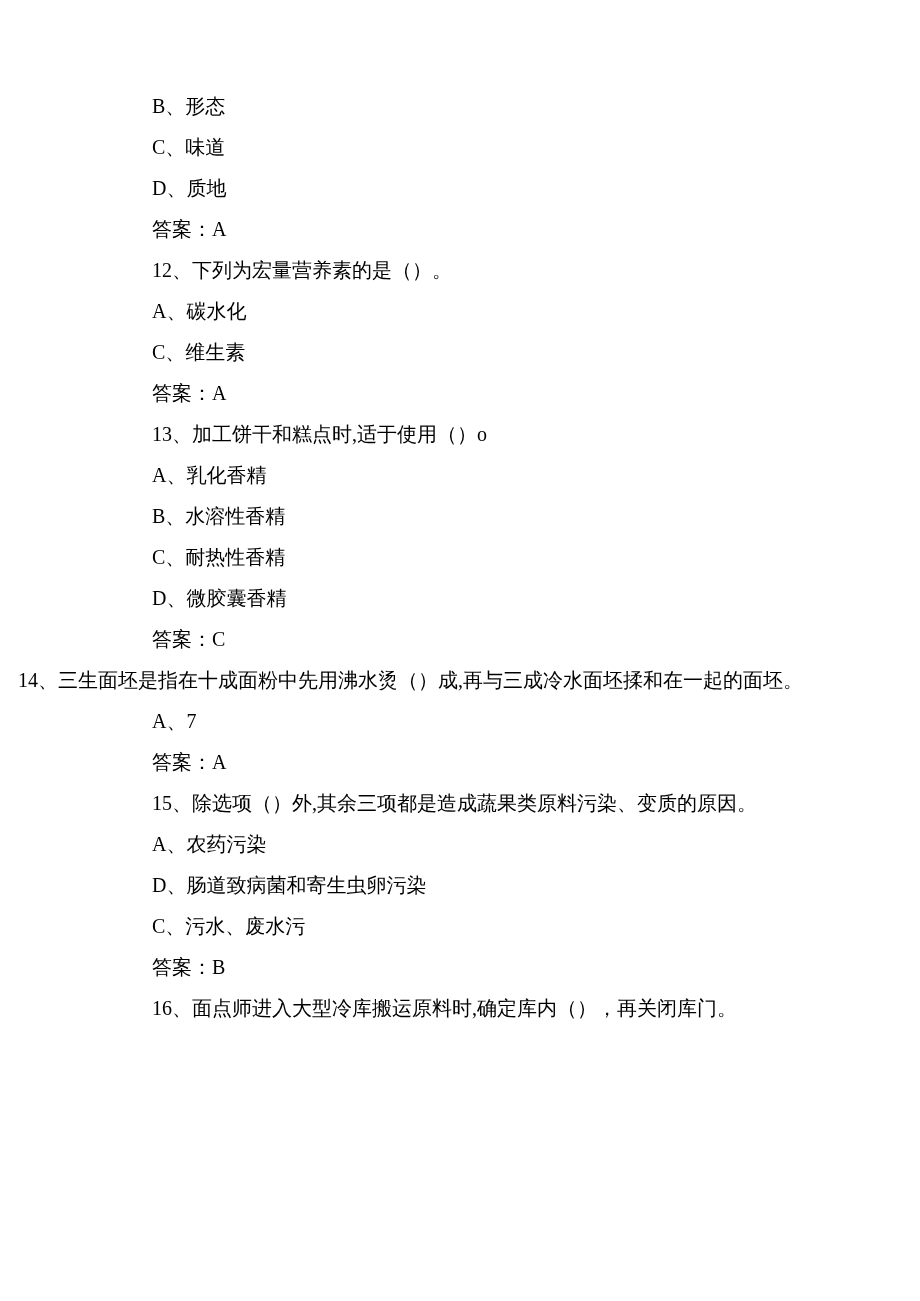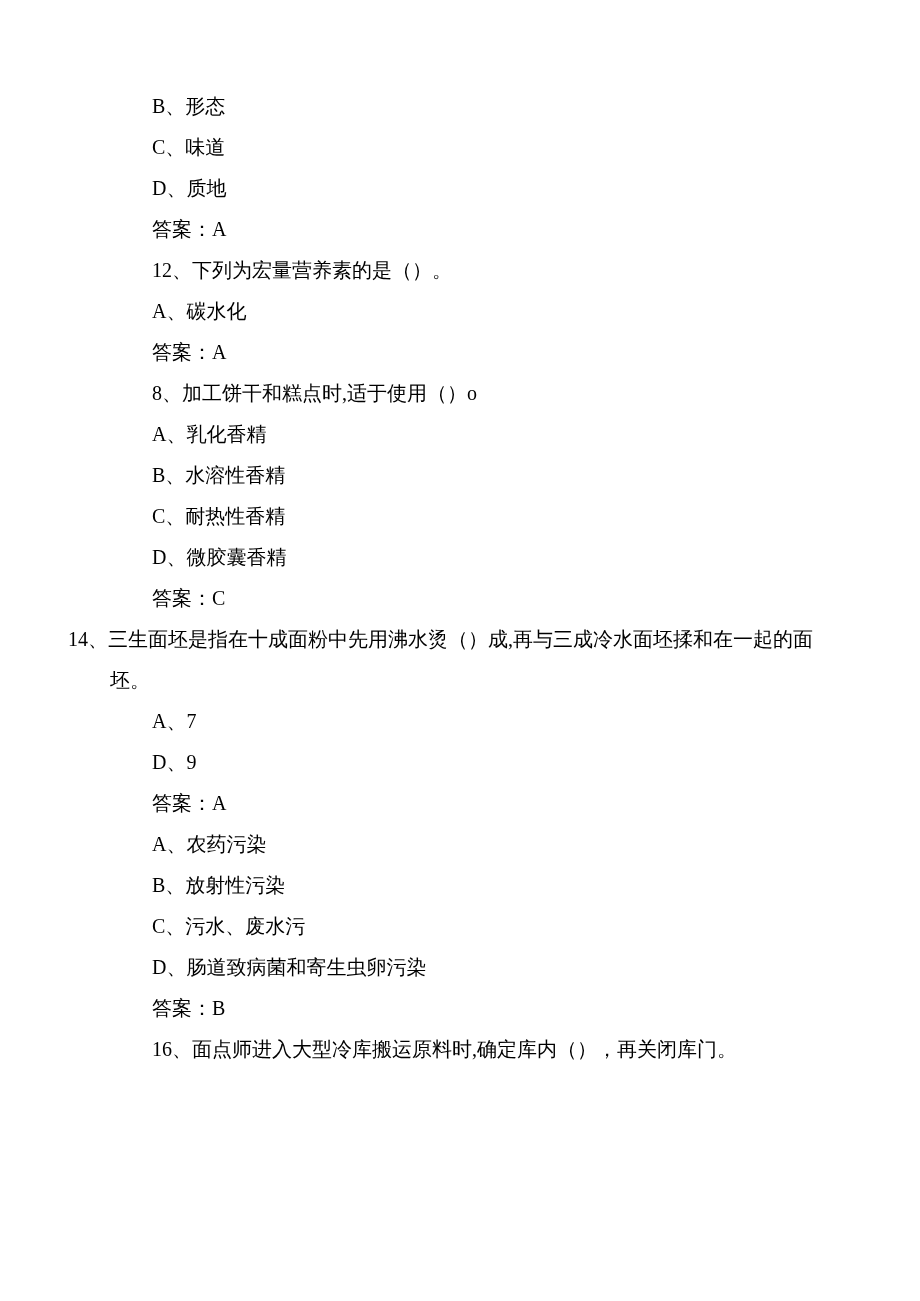--- a/index.html
+++ b/index.html
@@ -18,45 +18,45 @@
     box-sizing: border-box;
   }
   .content {
     padding-left: 152px;
     padding-right: 93px;
   }
   .line {
     white-space: pre-wrap;
   }
   .hang {
-    padding-left: 110px;
+    padding-left: 60px;
     text-indent: -42px;
     padding-right: 100px;
   }
 </style>
 </head>
 <body>
 
 <div id="doc">
     <div class="line content">B、形态</div>
     <div class="line content">C、味道</div>
     <div class="line content">D、质地</div>
     <div class="line content">答案：A</div>
     <div class="line content">12、下列为宏量营养素的是（）。</div>
     <div class="line content">A、碳水化</div>
+    <div class="line content">C、维生素</div>
     <div class="line content">答案：A</div>
-    <div class="line content">8、加工饼干和糕点时,适于使用（）o</div>
+    <div class="line content">13、加工饼干和糕点时,适于使用（）o</div>
     <div class="line content">A、乳化香精</div>
     <div class="line content">B、水溶性香精</div>
     <div class="line content">C、耐热性香精</div>
     <div class="line content">D、微胶囊香精</div>
     <div class="line content">答案：C</div>
     <div class="line hang">14、三生面坯是指在十成面粉中先用沸水烫（）成,再与三成冷水面坯揉和在一起的面坯。</div>
     <div class="line content">A、7</div>
-    <div class="line content">D、9</div>
     <div class="line content">答案：A</div>
+    <div class="line content">15、除选项（）外,其余三项都是造成蔬果类原料污染、变质的原因。</div>
     <div class="line content">A、农药污染</div>
-    <div class="line content">B、放射性污染</div>
+    <div class="line content">D、肠道致病菌和寄生虫卵污染</div>
     <div class="line content">C、污水、废水污</div>
-    <div class="line content">D、肠道致病菌和寄生虫卵污染</div>
     <div class="line content">答案：B</div>
     <div class="line content">16、面点师进入大型冷库搬运原料时,确定库内（），再关闭库门。</div>
   </div>
 
 </body></html>

